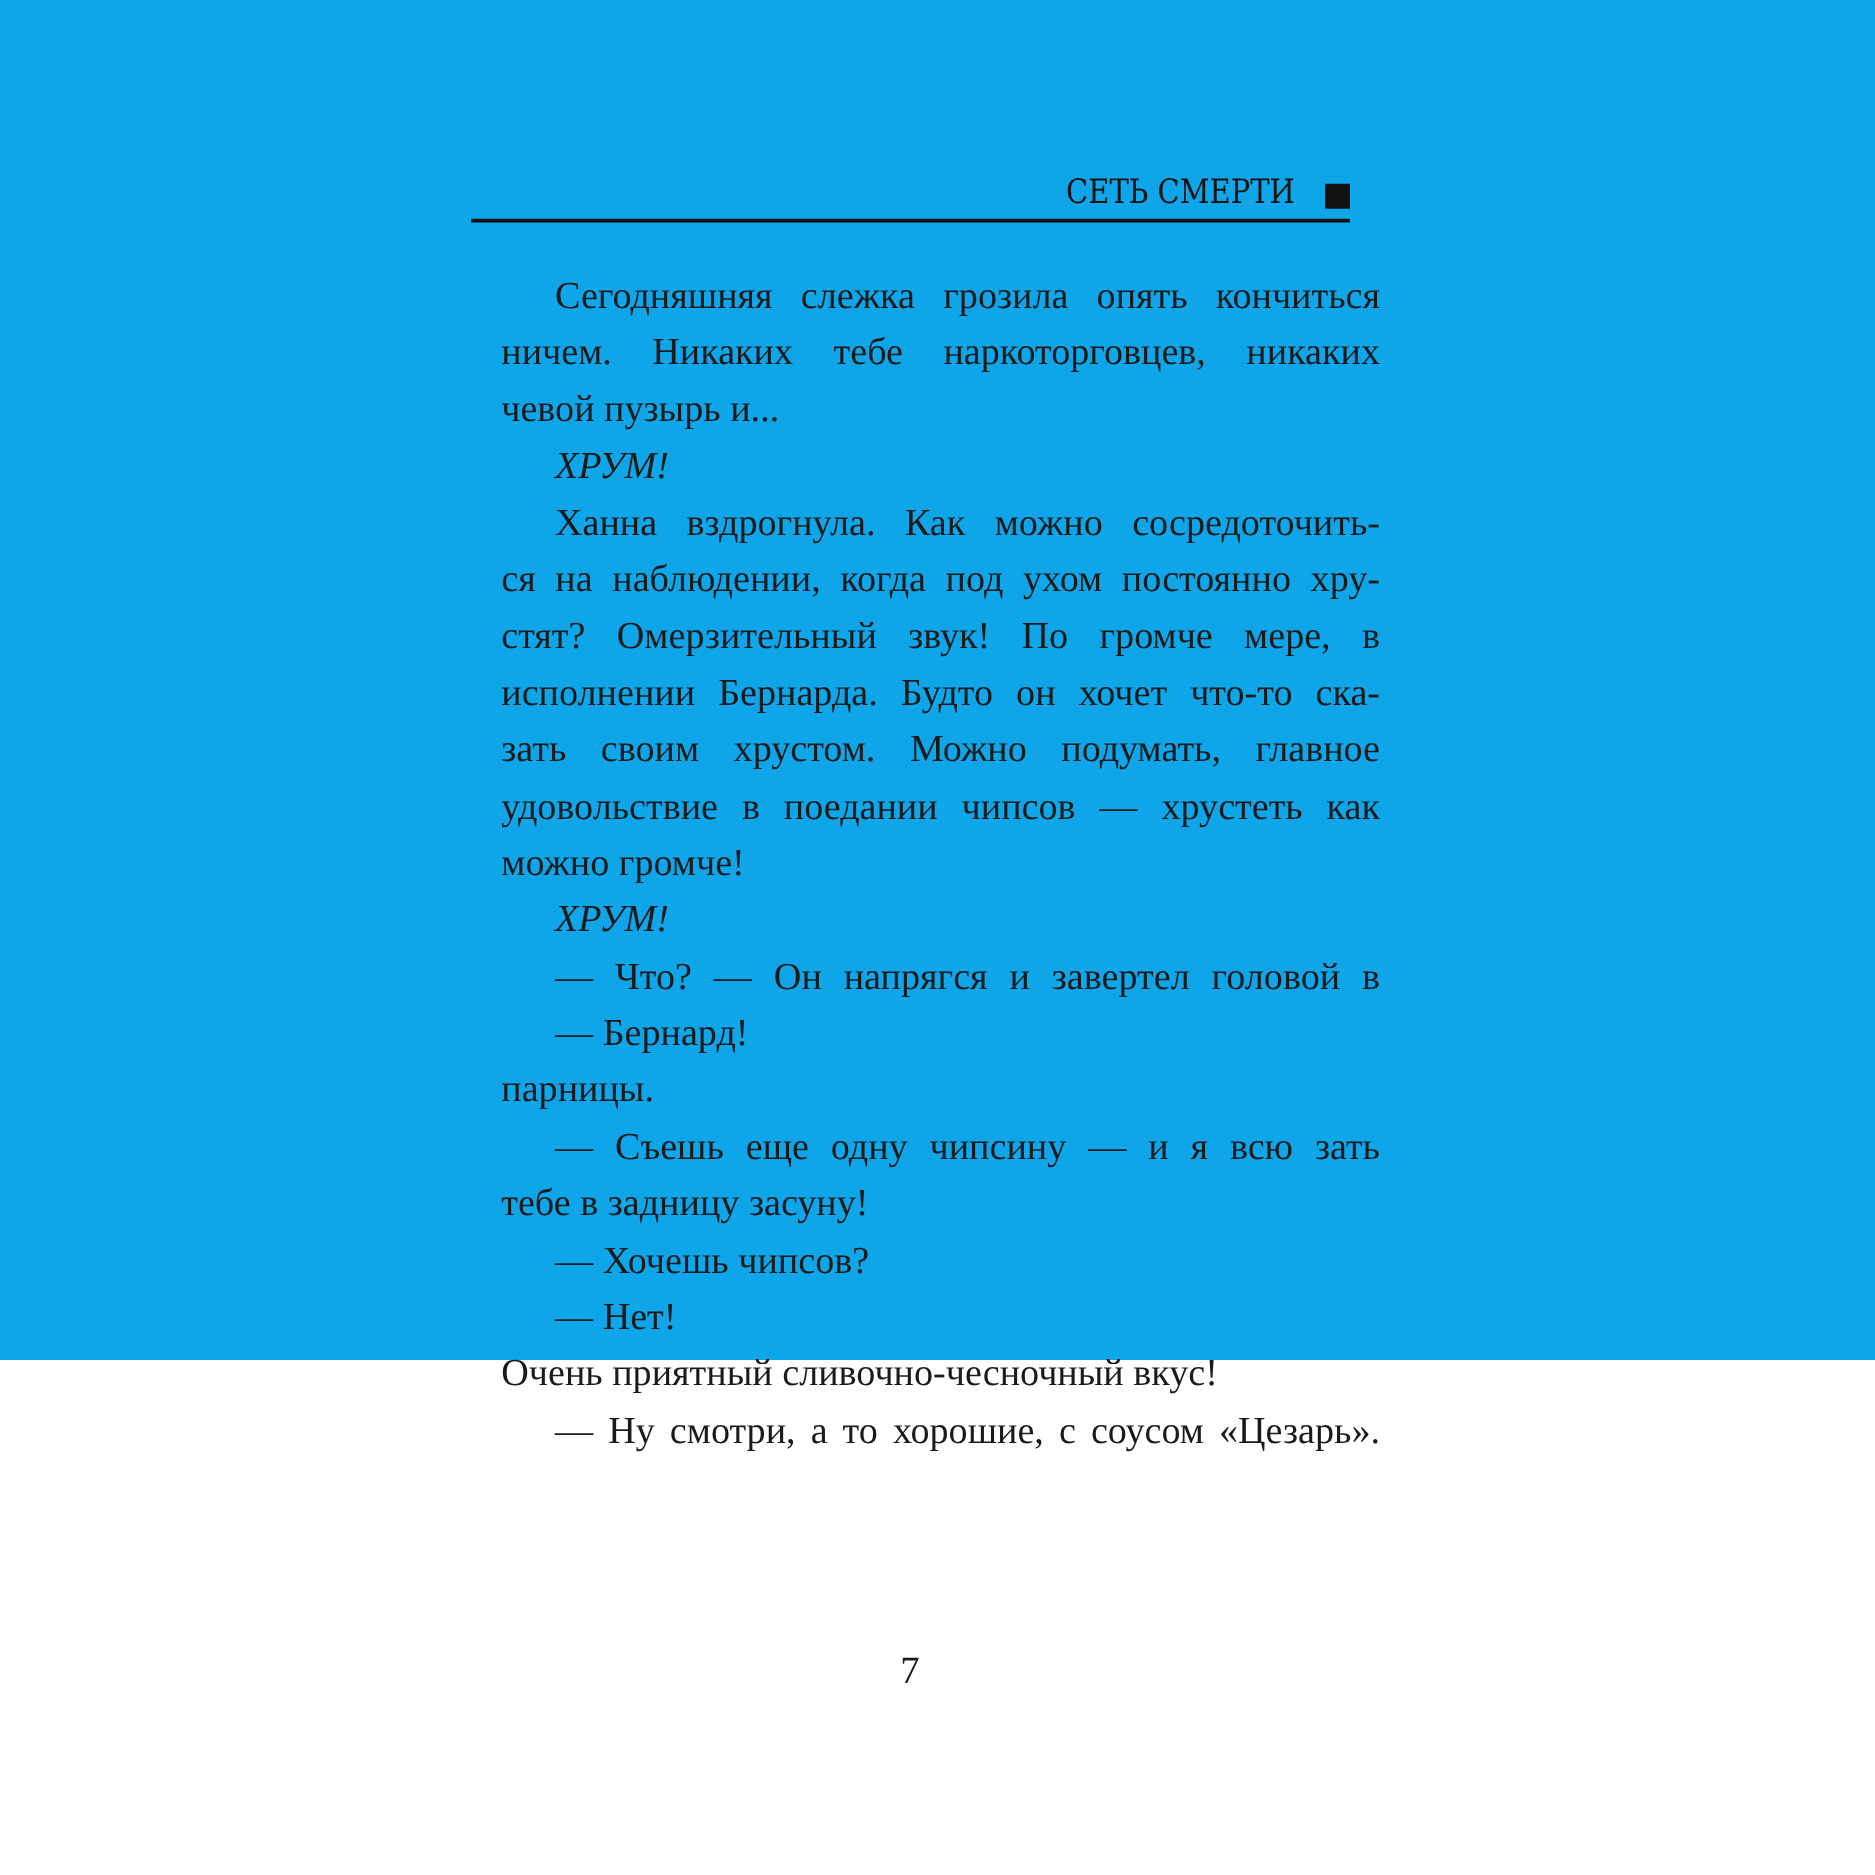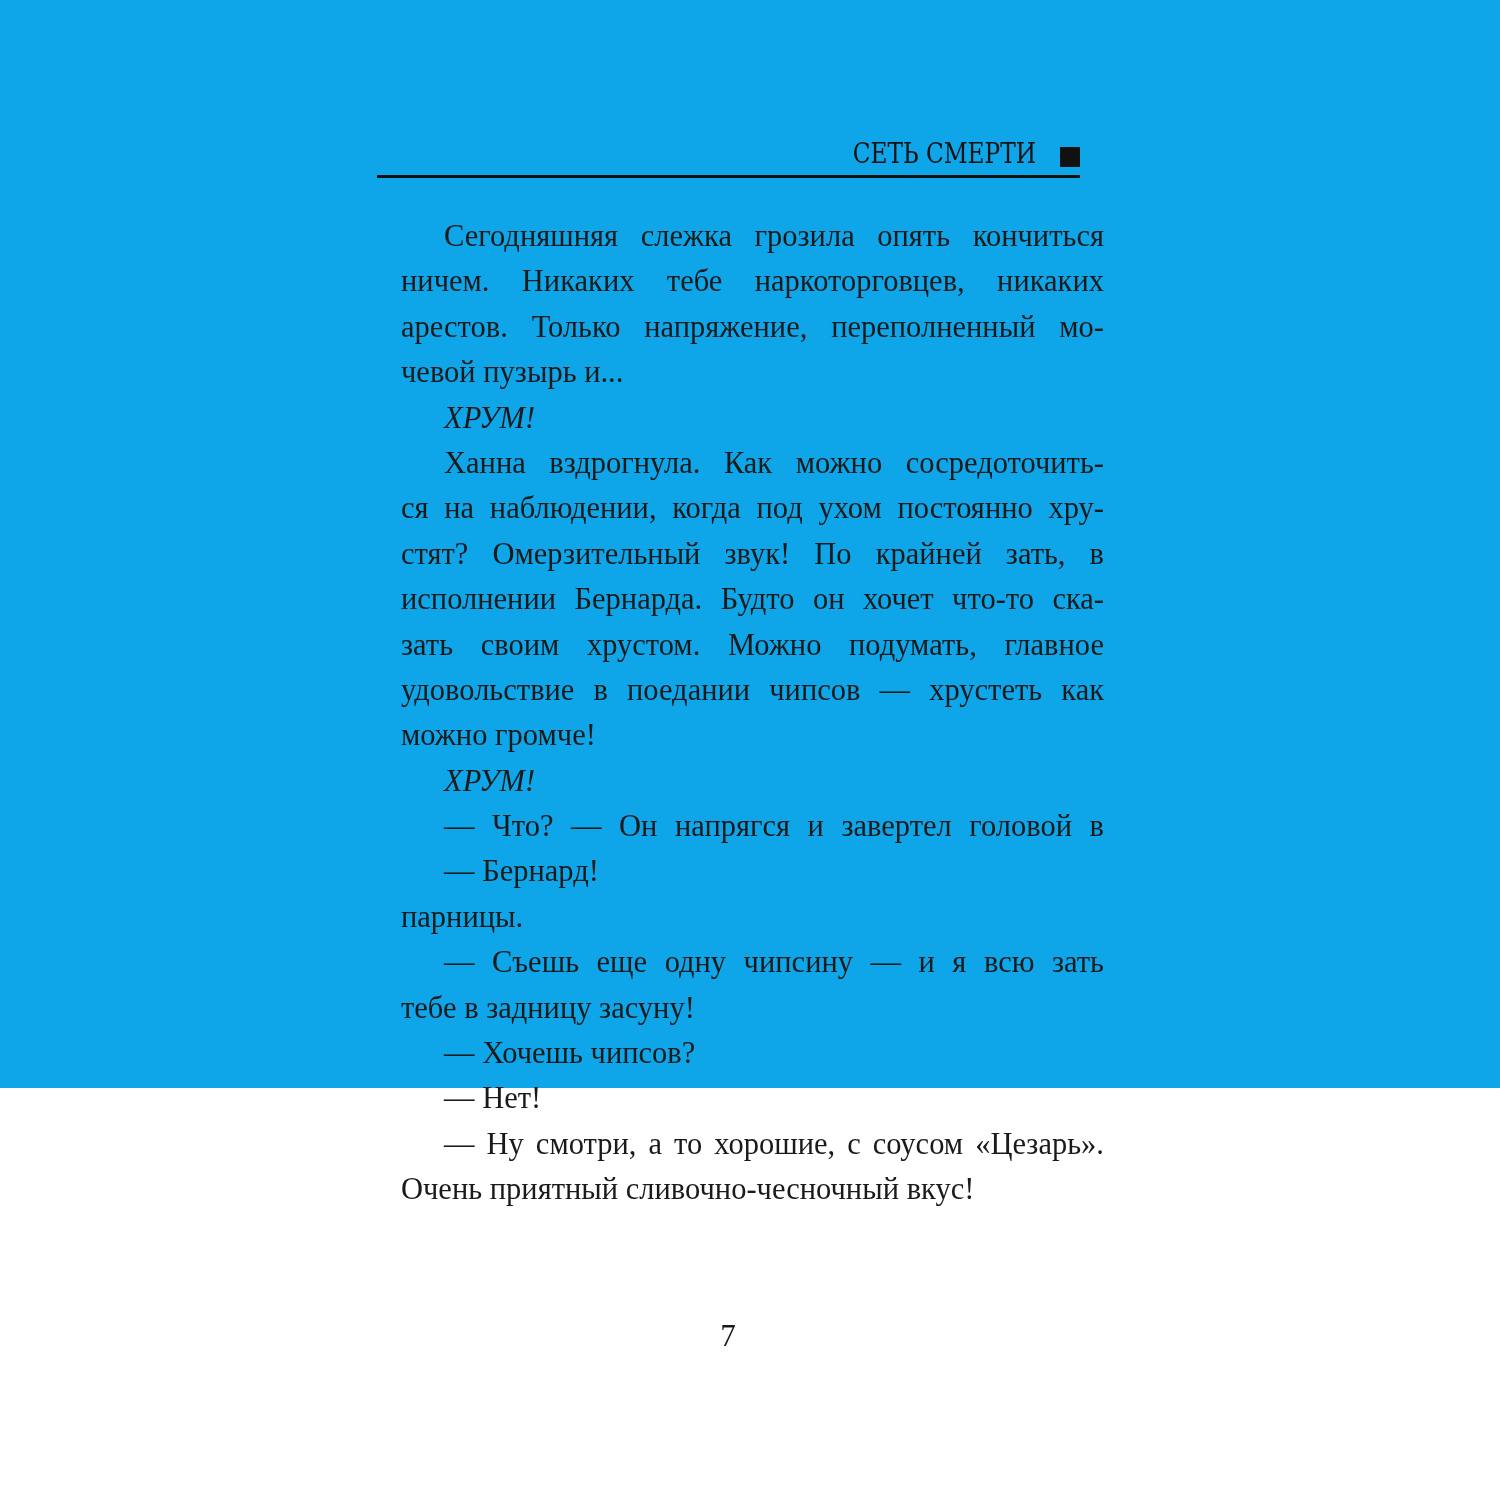--- a/index.html
+++ b/index.html
@@ -40,36 +40,35 @@
 <div class="page">
   <div class="running-head">
     <span class="title">СЕТЬ СМЕРТИ</span>
     <span class="square"></span>
   </div>
   <div class="rule"></div>
 
   <div class="body-text" id="body-text">
       <span class="line indent just">Сегодняшняя слежка грозила опять кончиться</span>
       <span class="line just">ничем. Никаких тебе наркоторговцев, никаких</span>
-      <span class="line just">арестов. Только напряжение, переполненный мо-</span>
       <span class="line">чевой пузырь и...</span>
       <span class="line indent italic">ХРУМ!</span>
       <span class="line indent just">Ханна вздрогнула. Как можно сосредоточить-</span>
       <span class="line just">ся на наблюдении, когда под ухом постоянно хру-</span>
-      <span class="line just">стят? Омерзительный звук! По крайней зать, в</span>
+      <span class="line just">стят? Омерзительный звук! По громче мере, в</span>
       <span class="line just">исполнении Бернарда. Будто он хочет что-то ска-</span>
       <span class="line just">зать своим хрустом. Можно подумать, главное</span>
       <span class="line just">удовольствие в поедании чипсов — хрустеть как</span>
       <span class="line">можно громче!</span>
       <span class="line indent italic">ХРУМ!</span>
       <span class="line indent just">— Что? — Он напрягся и завертел головой в</span>
       <span class="line indent">— Бернард!</span>
       <span class="line">парницы.</span>
       <span class="line indent just">— Съешь еще одну чипсину — и я всю зать</span>
       <span class="line">тебе в задницу засуну!</span>
       <span class="line indent">— Хочешь чипсов?</span>
       <span class="line indent">— Нет!</span>
+      <span class="line">Очень приятный сливочно-чесночный вкус!</span>
       <span class="line indent just">— Ну смотри, а то хорошие, с соусом «Цезарь».</span>
-      <span class="line">Очень приятный сливочно-чесночный вкус!</span>
     </div>
 
   <div class="folio">7</div>
 </div>
 
 </body></html>

